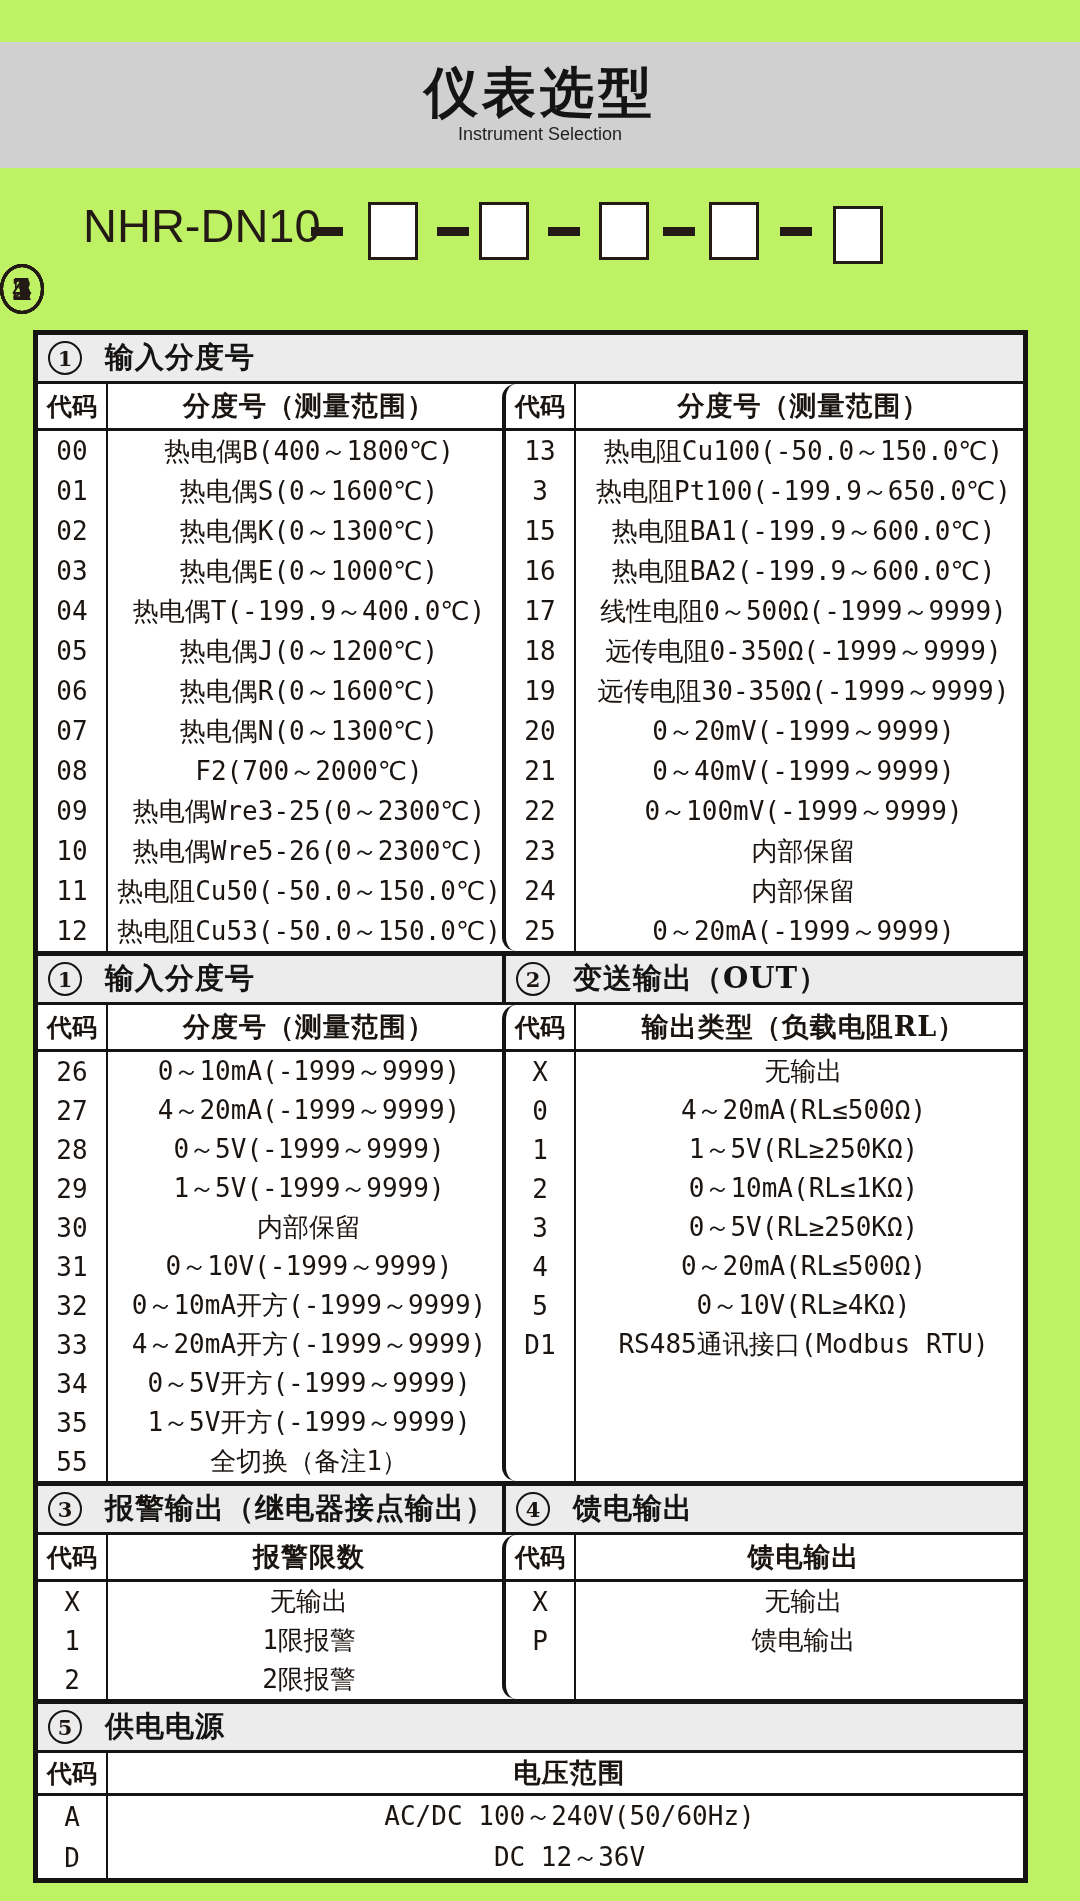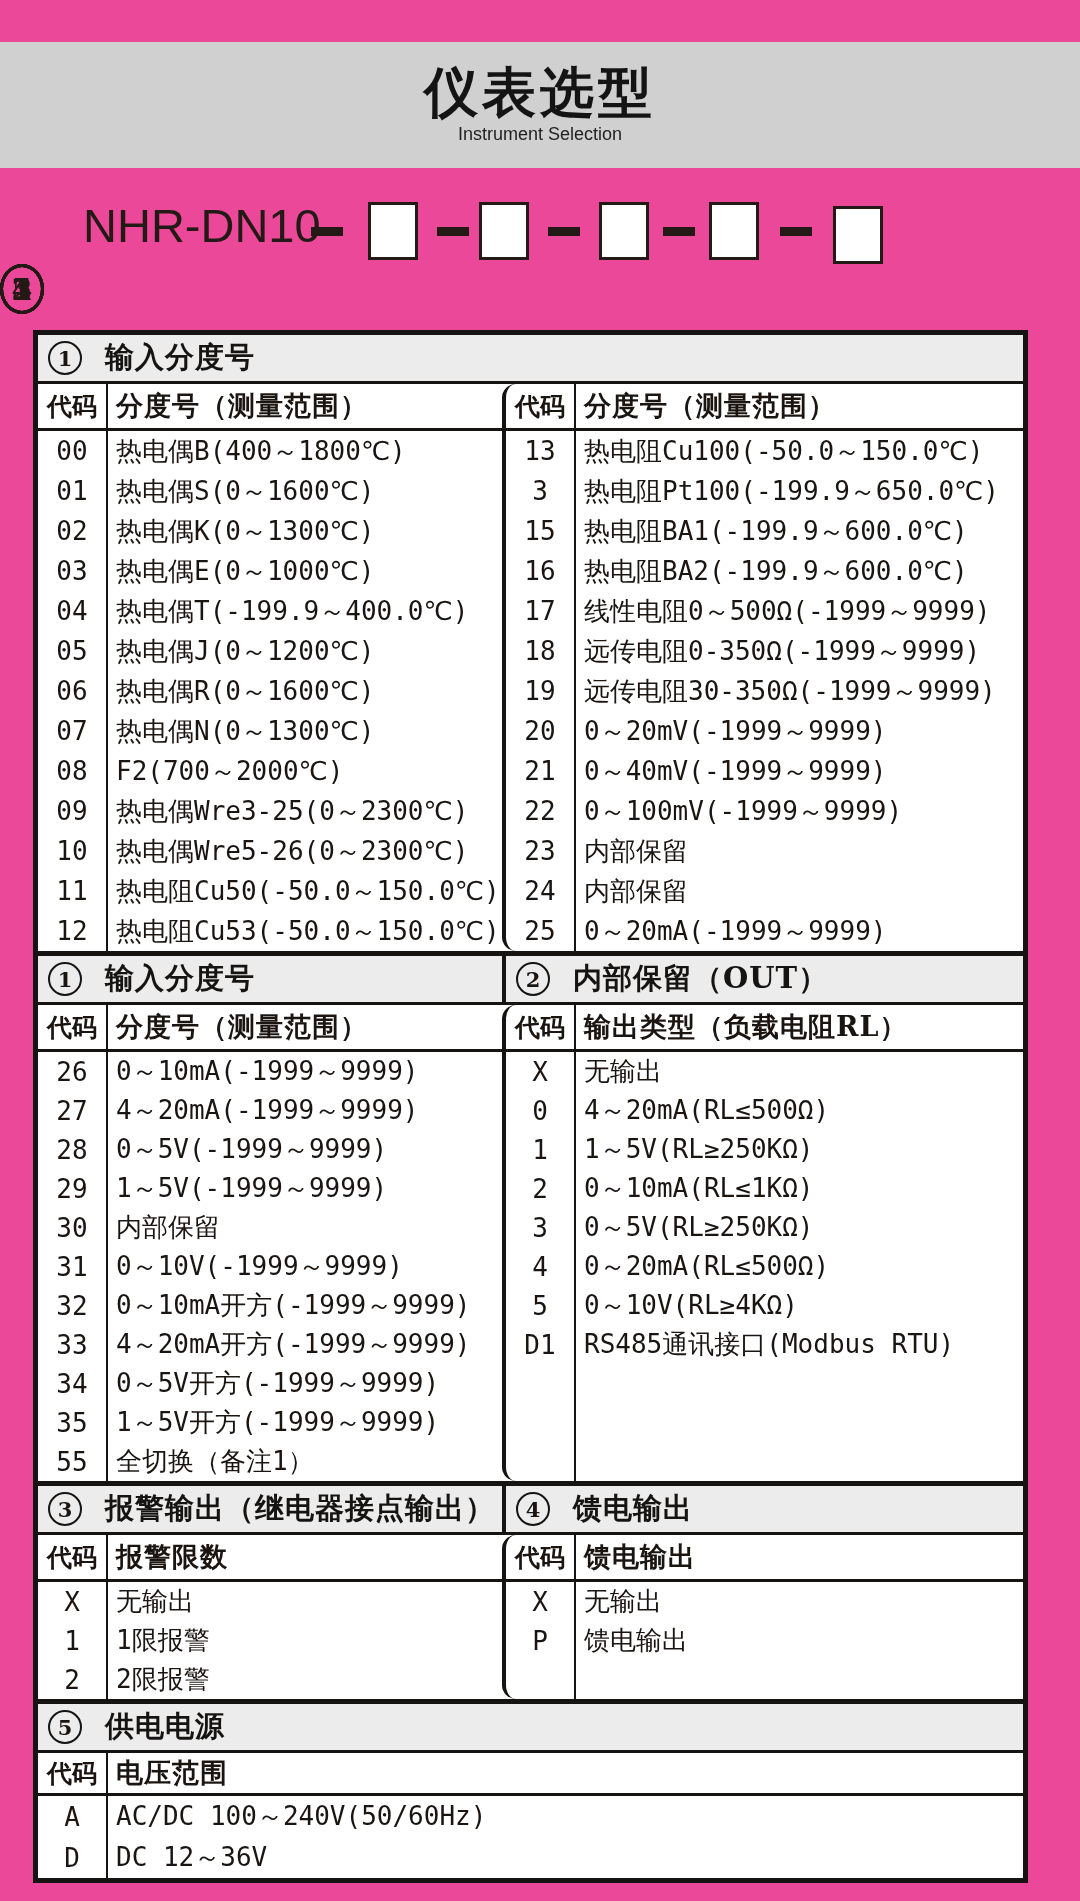--- a/index.html
+++ b/index.html
@@ -1,16 +1,16 @@
 <!DOCTYPE html>
 <html><head>
 <meta charset="utf-8">
 <style>
   html,body{margin:0;padding:0;background:#ffffff;}
-  .page{position:relative;width:1080px;height:1901px;background:#ec4899;overflow:hidden;
+  .page{position:relative;width:1080px;height:1901px;background:#bef264;overflow:hidden;
         font-family:"DejaVu Sans",sans-serif;color:#1b1512;}
 
   
   .title-band{position:absolute;left:0;top:42px;width:1080px;height:126px;background:#d0d0d0;
               display:flex;flex-direction:column;align-items:center;justify-content:center;}
   .title-main{font-size:54px;font-weight:bold;letter-spacing:4px;color:#141414;line-height:1.05;}
   .title-sub{font-size:18px;color:#1f1f1f;margin-top:2px;font-family:"Liberation Sans",sans-serif;}
 
   
   .model-name{position:absolute;left:83px;top:198px;font-size:47px;font-weight:normal;
@@ -46,21 +46,21 @@
   .half.rgt{flex:1;border-left:4px solid #161412;}
   .half::before{content:'';position:absolute;left:68px;top:0;bottom:0;width:2px;background:#161412;}
 
   .hdr-row{height:44px;border-bottom:3px solid #161412;display:flex;align-items:center;}
   .row{display:flex;align-items:center;}
   .s1 .row{height:40px;} .s2 .row{height:39px;} .s34 .row{height:39px;} .s5 .row{height:41px;}
   .cell{box-sizing:border-box;}
   .cell.code{width:68px;flex:none;text-align:center;
              font-family:"DejaVu Sans Mono",monospace;font-size:26px;color:#1b1512;}
   .cell.desc{flex:1;padding-left:10px;font-size:26px;color:#1b1512;
-             font-family:"DejaVu Sans Mono","DejaVu Sans",monospace;white-space:nowrap;overflow:hidden;}
+             font-family:"DejaVu Sans Mono","DejaVu Sans",monospace;white-space:nowrap;overflow:hidden;text-align:center;}
   .hdr-row .cell{font-family:"DejaVu Serif","DejaVu Sans",serif;font-size:27px;font-weight:bold;
                  letter-spacing:1px;white-space:nowrap;}
   .hdr-row .cell.code{font-size:25px;letter-spacing:0;}
 </style>
 </head>
 <body>
 
 <div class="page">
 
   <div class="title-band">
@@ -225,21 +225,21 @@
       </div>
     </div>
 
     <div class="band next">
       <div class="band-cell lft">
         <span class="circ">1</span>
         <span class="band-title">输入分度号</span>
       </div>
       <div class="band-cell rgt">
         <span class="circ">2</span>
-        <span class="band-title">内部保留（OUT）</span>
+        <span class="band-title">变送输出（OUT）</span>
       </div>
     </div>
 
     <div class="sec-body s2">
       <div class="half lft">
         <div class="hdr-row">
           <div class="cell code">代码</div>
           <div class="cell desc">分度号（测量范围）</div>
         </div>
         <div class="row">

